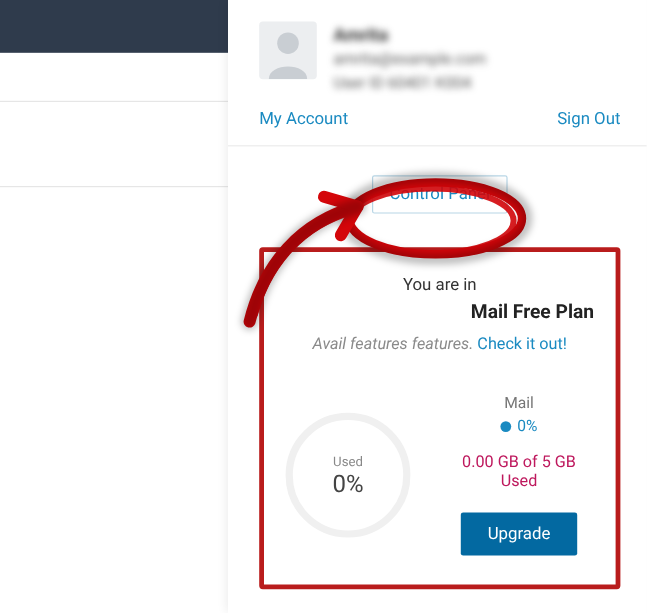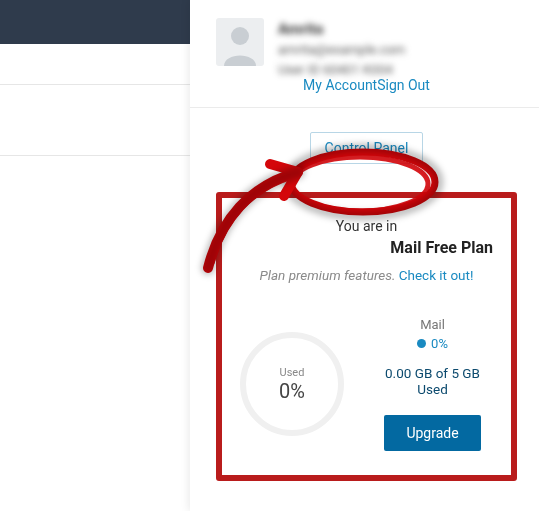--- a/index.html
+++ b/index.html
@@ -7,39 +7,39 @@
   .left-dark { position: absolute; top: 0; left: 0; width: 190px; height: 44px; background: #2f3b4c; }
   .left-line1 { position: absolute; top: 84px; left: 0; width: 190px; height: 1px; background: #e6e6e6; }
   .left-line2 { position: absolute; top: 155px; left: 0; width: 190px; height: 1px; background: #e6e6e6; }
   .panel { position: absolute; top: 0; left: 190px; right: 0; bottom: 0; background: #fff; box-shadow: -2px 0 8px rgba(0,0,0,0.08); padding: 18px 22px 20px 26px; }
   .user-row { display: flex; gap: 14px; }
   .avatar { width: 48px; height: 48px; background: #eceef0; border-radius: 3px; display: flex; align-items: flex-end; justify-content: center; overflow: hidden; }
   .avatar svg { width: 40px; height: 44px; }
   .user-meta { display: flex; flex-direction: column; gap: 4px; padding-top: 2px; }
   .blur { color: #555; filter: blur(3px); font-size: 13px; line-height: 1.2; }
   .blur.name { font-weight: 700; font-size: 15px; color: #333; }
-  .acct-links { display: flex; justify-content: center; }
+  .acct-links { display: flex; justify-content: space-between; margin-top: 14px; }
   .link { color: #1a8ac1; font-size: 14px; cursor: pointer; }
   .sep { height: 1px; background: #ebebeb; margin: 14px -22px 0 -26px; }
   .cp-row { text-align: center; margin-top: 24px; margin-bottom: 28px; position: relative; }
   .cp-btn { display: inline-block; border: 1px solid #b8d6e6; color: #1a8ac1; background: #fff; font-size: 14px; padding: 7px 14px; border-radius: 2px; cursor: pointer; position: relative; z-index: 2; }
-  .plan-card { border: 6px solid #b91c1c; border-radius: 3px; padding: 20px 18px 24px; }
+  .plan-card { border: 4px solid #b91c1c; border-radius: 3px; padding: 20px 18px 24px; }
   .youarein { text-align: center; font-size: 14px; color: #333; }
   .planname { text-align: right; font-weight: 700; font-size: 16px; color: #222; margin-top: 4px; }
   .avail { text-align: center; font-size: 13.5px; font-style: italic; color: #8a8a8a; margin-top: 10px; }
   .avail a { color: #1a8ac1; font-style: normal; cursor: pointer; }
   .usage { display: flex; align-items: center; gap: 28px; margin-top: 34px; }
   .gauge { width: 104px; height: 104px; border-radius: 50%; border: 6px solid #f0f0f0; display: flex; flex-direction: column; align-items: center; justify-content: center; flex-shrink: 0; }
   .gauge .lbl { font-size: 11px; color: #888; }
   .gauge .pct { font-size: 20px; color: #444; }
   .usage-right { flex: 1; text-align: center; }
   .maillbl { font-size: 13px; color: #777; }
   .mailpct { font-size: 13px; color: #1a8ac1; margin-top: 4px; display: flex; align-items: center; justify-content: center; gap: 5px; }
   .dot { width: 9px; height: 9px; border-radius: 50%; background: #1a8ac1; display: inline-block; }
-  .usedtxt { font-size: 13.5px; color: #0c4a6e; margin-top: 14px; }
+  .usedtxt { font-size: 13.5px; color: #be185d; margin-top: 14px; }
   .upgrade { display: inline-block; background: #0369a1; color: #fff; border: none; padding: 10px 22px; font-size: 14px; border-radius: 2px; margin-top: 18px; cursor: pointer; }
   
   .anno { position: absolute; pointer-events: none; z-index: 3; }
   .circle1 { left: 284px; top: 144px; width: 158px; height: 76px; }
   .circle1 svg, .arrow svg { width: 100%; height: 100%; overflow: visible; }
   .arrow { left: 200px; top: 150px; width: 140px; height: 130px; }
 </style>
 </head>
 <body>
 
@@ -71,21 +71,21 @@
   <div class="sep"></div>
 
   <div class="cp-row">
     <button class="cp-btn">Control Panel</button>
   </div>
 
   <div class="plan-card">
     <div class="youarein">You are in</div>
     <div class="planname">Mail Free Plan</div>
     <div class="avail">
-      <span>Plan premium features. </span><a>Check it out!</a>
+      <span>Avail features features. </span><a>Check it out!</a>
     </div>
 
     <div class="usage">
       <div class="gauge">
         <span class="lbl">Used</span>
         <span class="pct">0%</span>
       </div>
       <div class="usage-right">
         <div class="maillbl">Mail</div>
         <div class="mailpct">

